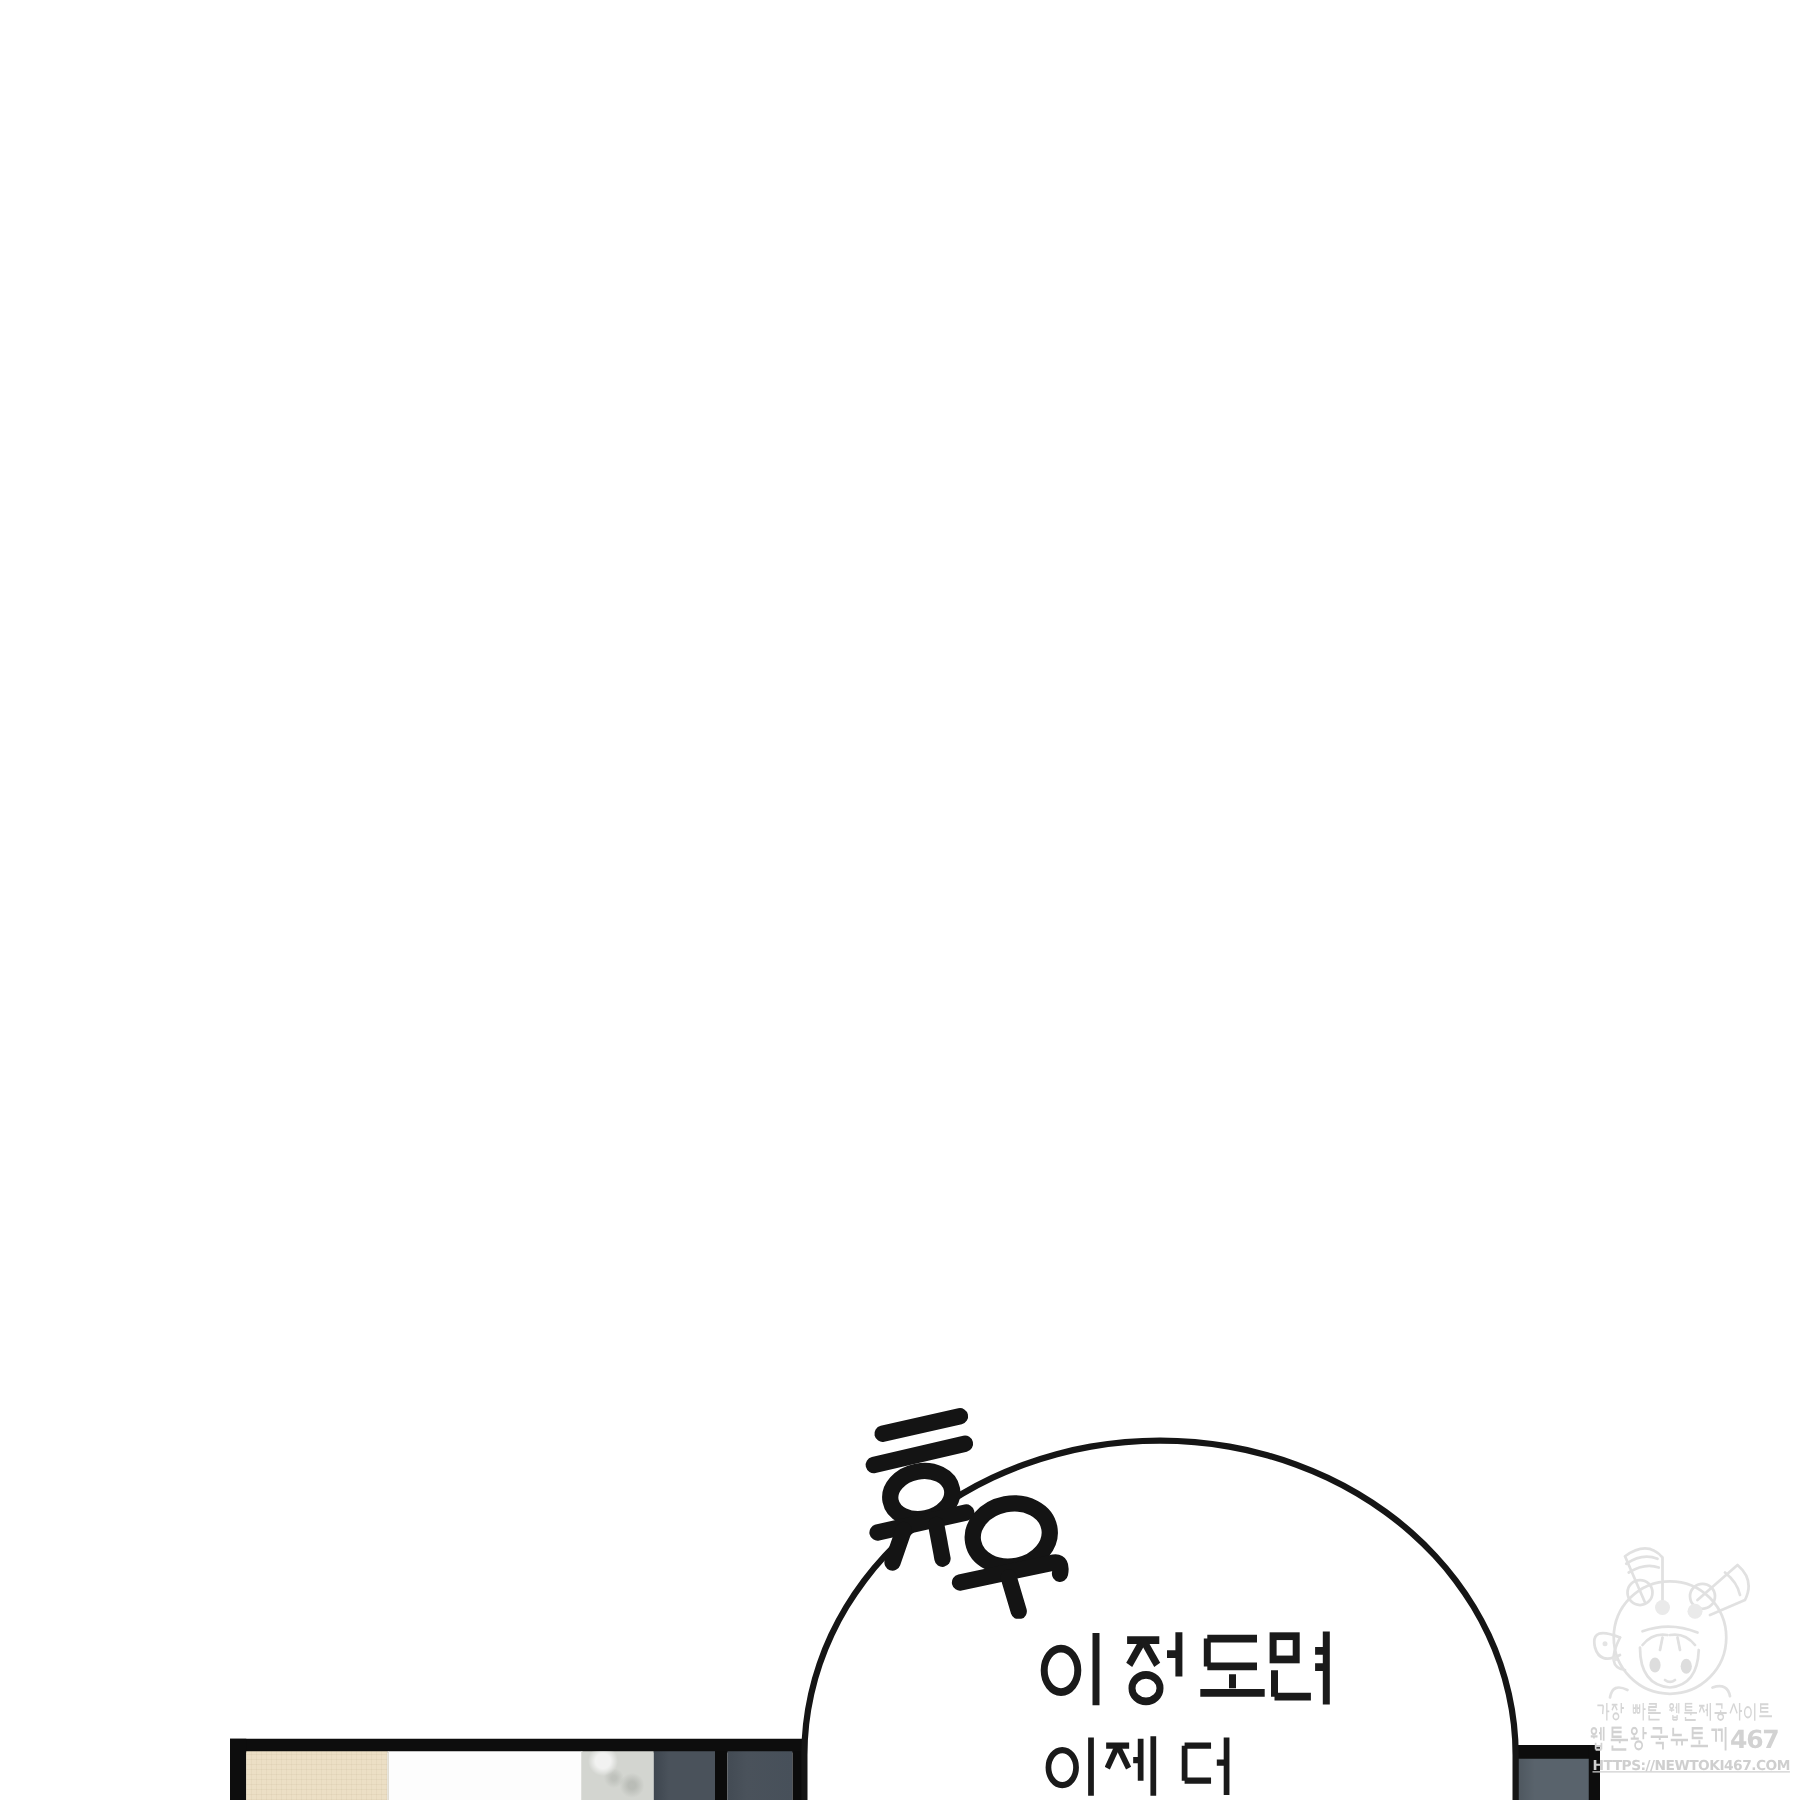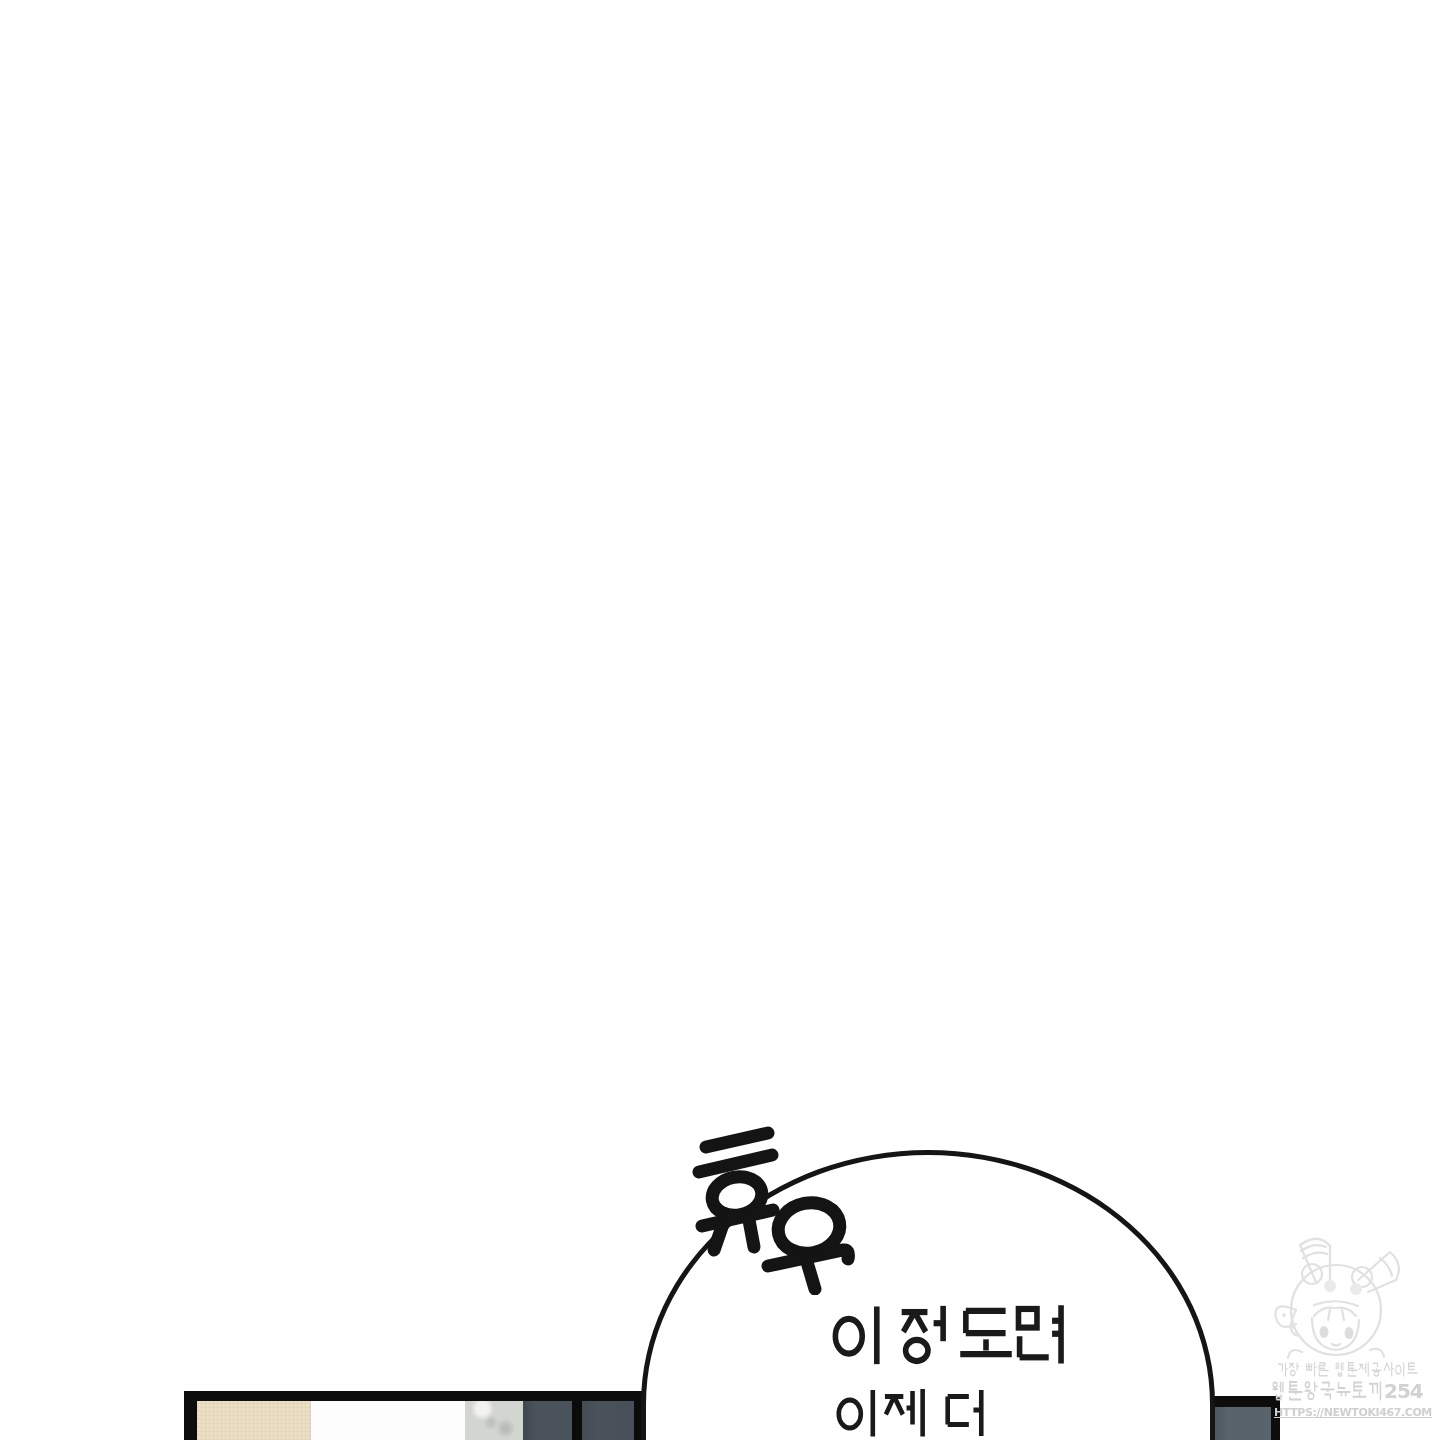--- a/index.html
+++ b/index.html
@@ -285,21 +285,21 @@
 
   <svg class="abs wm wm-row2" width="112" height="20" viewBox="0 0 112 20" role="img" aria-label="웹툰왕국뉴토끼467">
     <use href="#g웹" x="0" y="0" width="15" height="20"></use>
       <use href="#g툰" x="16" y="0" width="15" height="20"></use>
     <use href="#g왕" x="32" y="0" width="15" height="20"></use>
       <use href="#g국" x="48" y="0" width="15" height="20"></use>
     <use href="#g뉴" x="64" y="0" width="15" height="20"></use>
       <use href="#g토" x="80" y="0" width="15" height="20"></use>
     <use href="#g끼" x="96" y="0" width="15" height="20"></use>
   </svg>
-  <span class="abs wm wm-digits">254</span>
+  <span class="abs wm wm-digits">467</span>
 
   <span class="abs wm wm-url">HTTPS://NEWTOKI467.COM</span>
 
   <div class="abs lc-bar"></div>
   <div class="abs lc-left-edge"></div>
   <div class="abs lc-panels">
     <div class="panel p-beige"></div>
     <div class="panel p-white"></div>
     <div class="panel p-marble"></div>
     <div class="panel p-slate1"></div>

